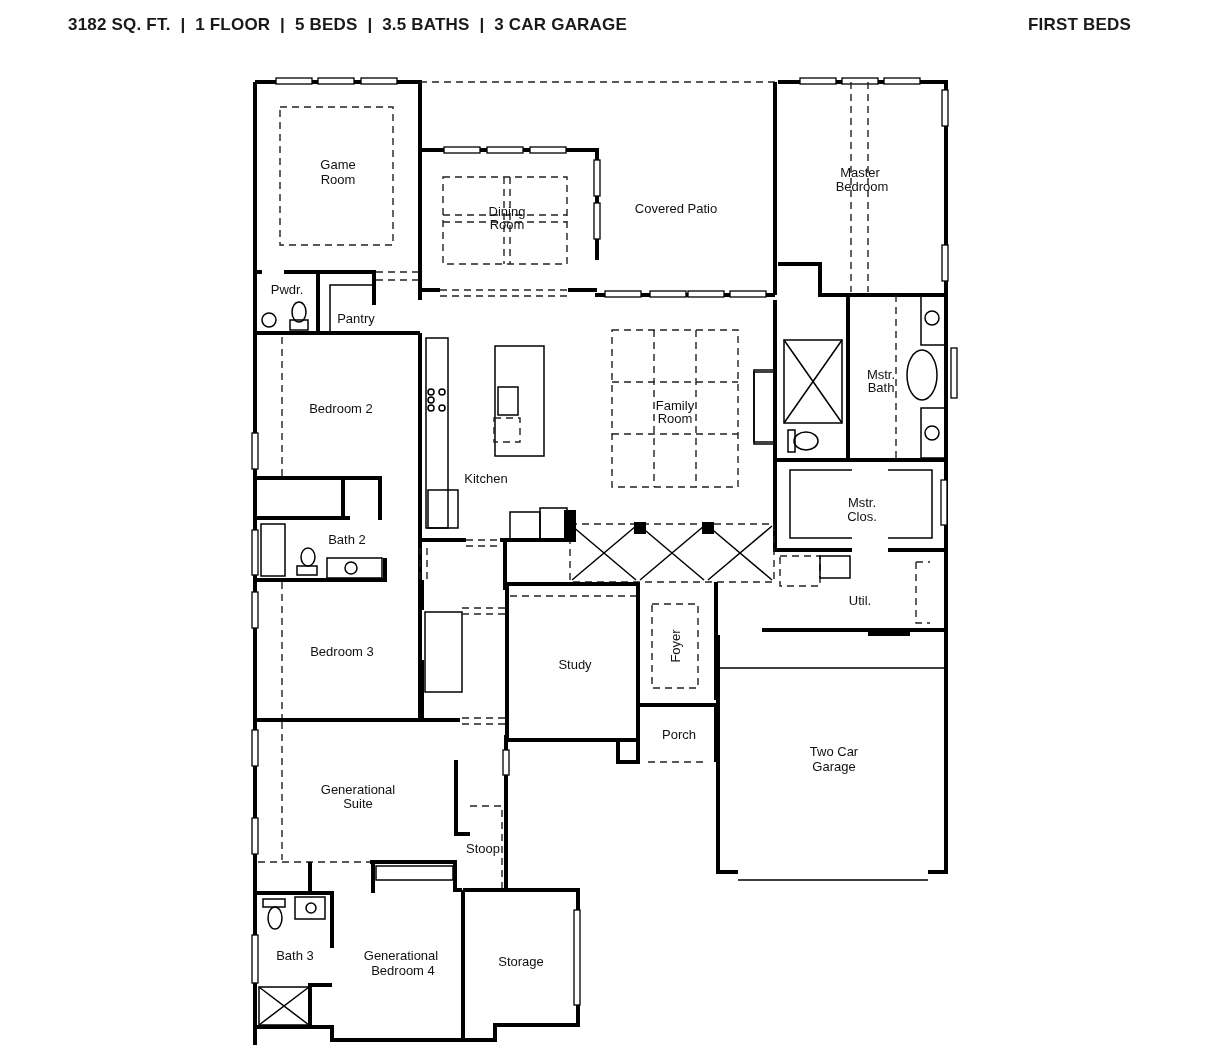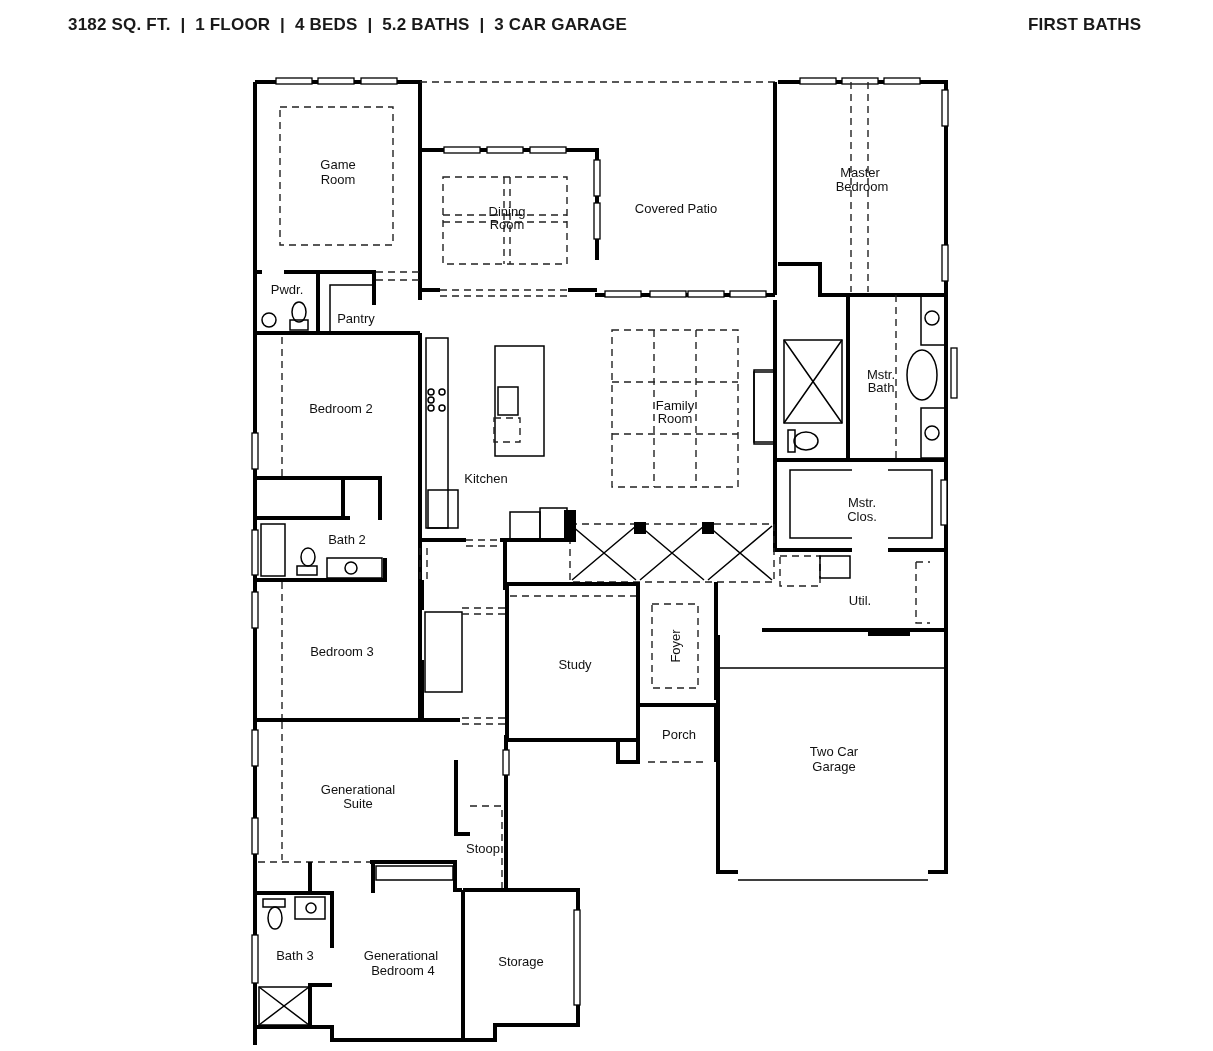--- a/index.html
+++ b/index.html
@@ -12,22 +12,22 @@
   .lbl { font-family: "Liberation Sans", "DejaVu Sans", sans-serif; font-size: 13px; fill: #111; text-anchor: middle; }
   .wall { fill: none; stroke: #000; stroke-width: 4; }
   .thin { fill: none; stroke: #000; stroke-width: 1.5; }
   .dash { fill: none; stroke: #222; stroke-width: 1.4; stroke-dasharray: 7 5; }
   .win { fill: #fff; stroke: #000; stroke-width: 1.3; }
   .solid { fill: #000; }
 </style>
 </head>
 <body>
 
-<div class="hdr hdr-left" style="white-space:pre;">3182 SQ. FT.  |  1 FLOOR  |  4 BEDS  |  5.2 BATHS  |  3 CAR GARAGE</div>
-<div class="hdr hdr-right">FIRST BATHS</div>
+<div class="hdr hdr-left" style="white-space:pre;">3182 SQ. FT.  |  1 FLOOR  |  5 BEDS  |  3.5 BATHS  |  3 CAR GARAGE</div>
+<div class="hdr hdr-right">FIRST BEDS</div>
 
 <svg class="plan" width="1213" height="1051" viewBox="0 0 1213 1051">
 
   <g>
     <path class="wall" d="M255 82 L420 82 L420 300"></path>
     <path class="wall" d="M255 82 L255 335"></path>
     <rect class="win" x="276" y="78" width="36" height="6"></rect>
     <rect class="win" x="318" y="78" width="36" height="6"></rect>
     <rect class="win" x="361" y="78" width="36" height="6"></rect>
     <rect class="dash" x="280" y="107" width="113" height="138"></rect>

